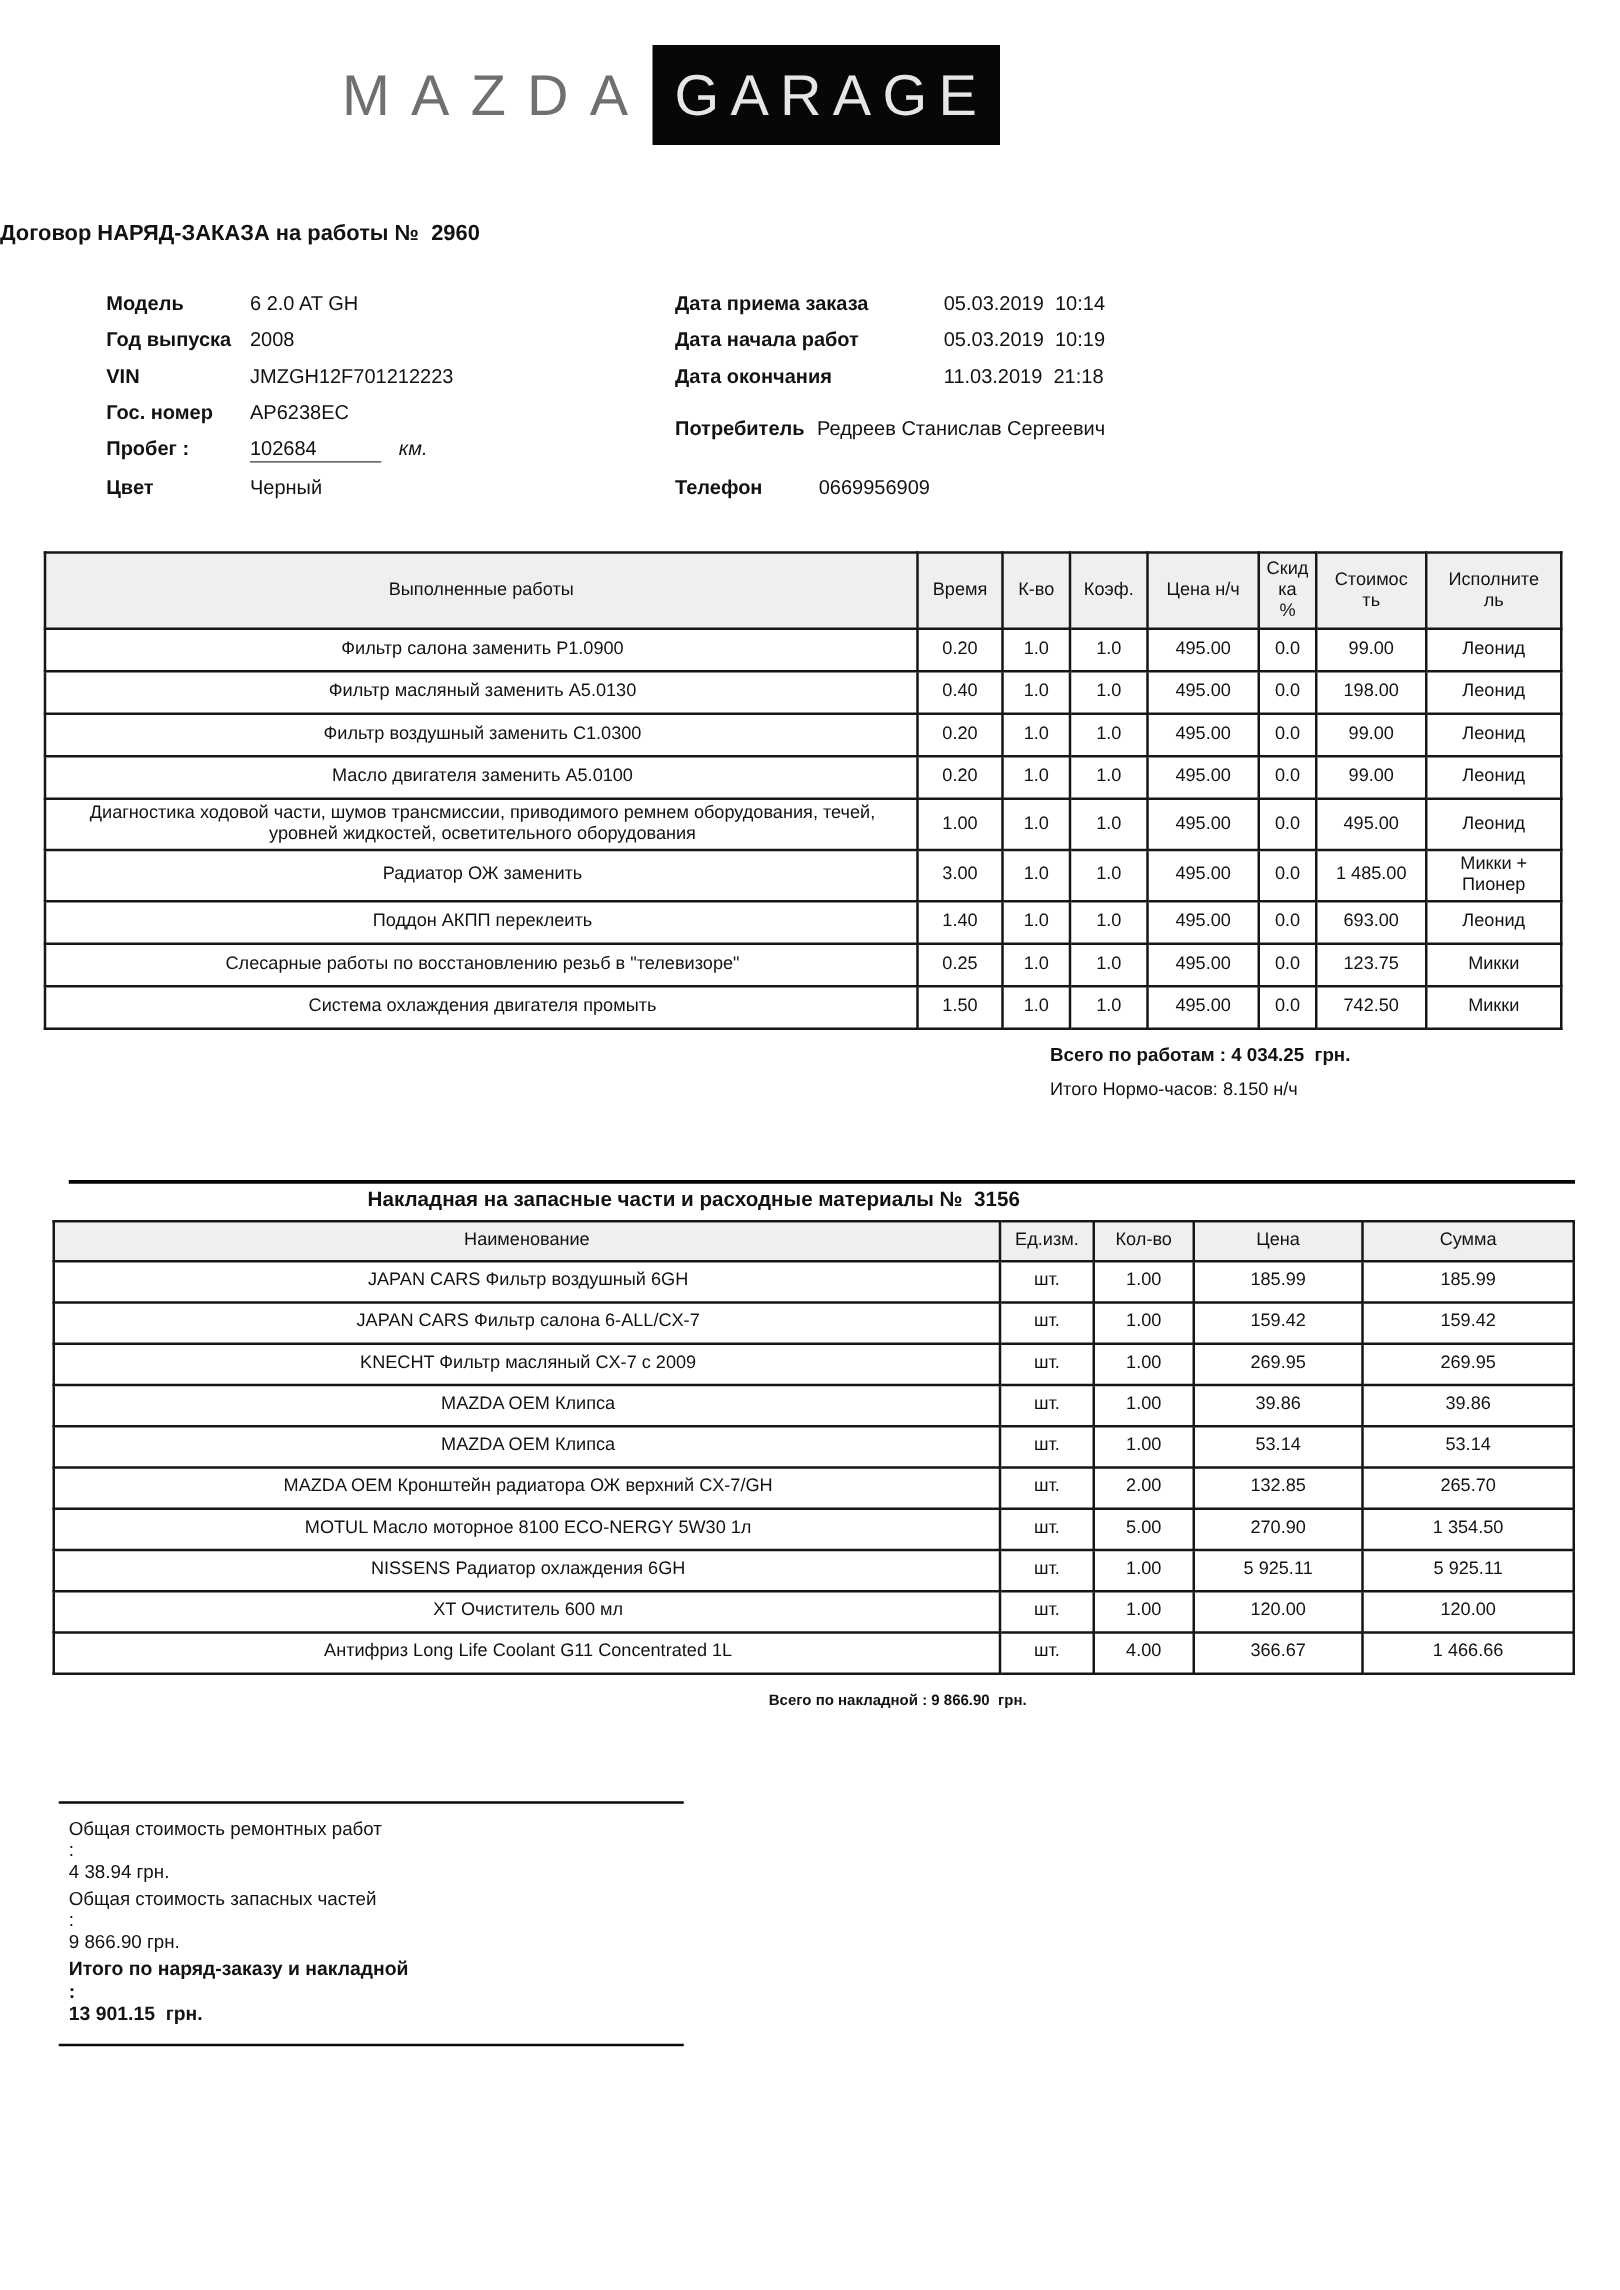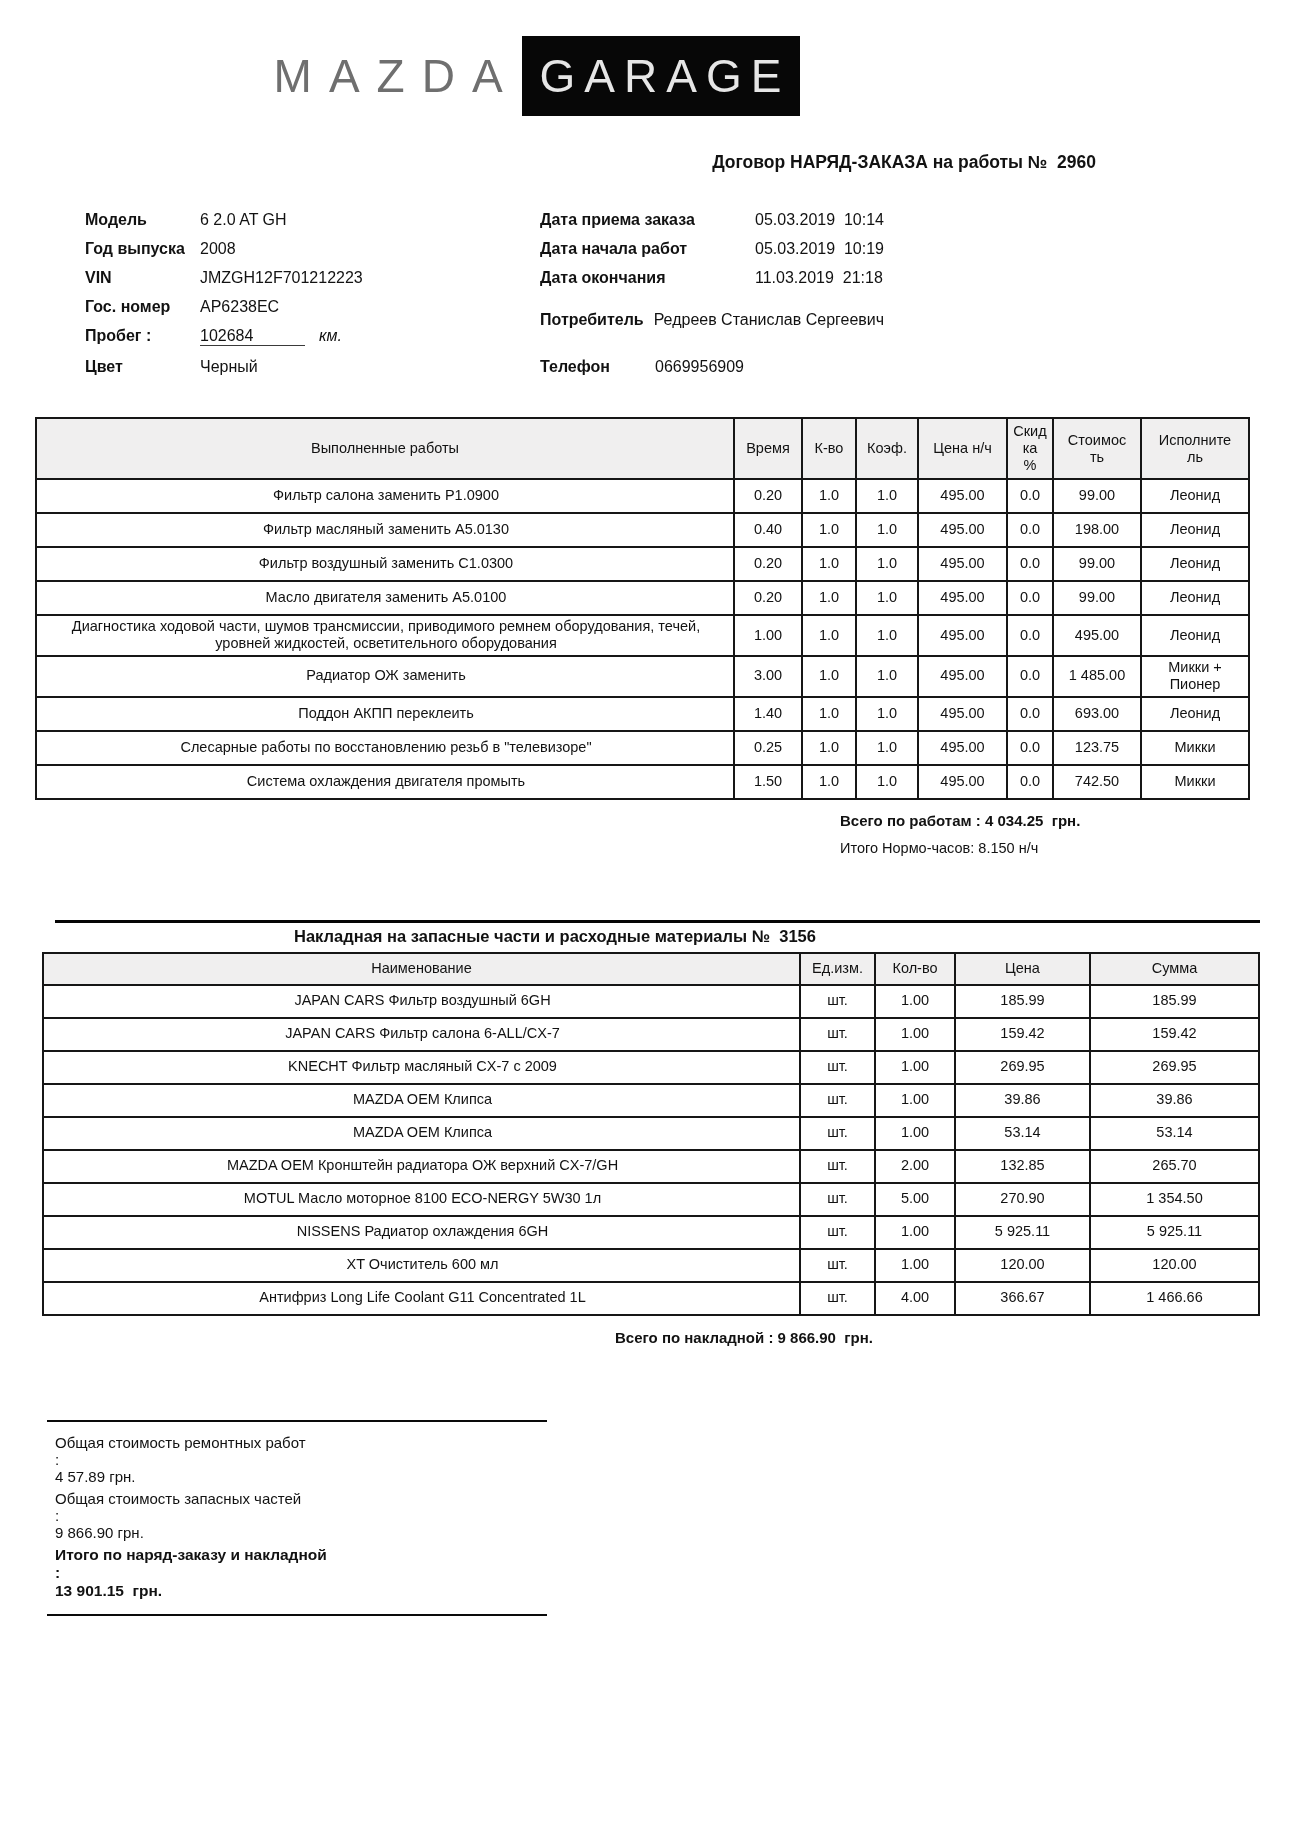--- a/index.html
+++ b/index.html
@@ -8,21 +8,21 @@
     font-family:"Liberation Sans","DejaVu Sans",sans-serif;
     color:#121212; -webkit-font-smoothing:antialiased;
   }
 
   
   .logo-wrap { width:1074px; margin-top:36px; display:flex; justify-content:center; align-items:center; }
   .logo-mazda { color:#6f6f6f; font-size:46px; letter-spacing:17px; font-weight:500; line-height:1; padding-right:2px; }
   .logo-garage { background:#070707; color:#e6e6e6; font-size:46px; letter-spacing:9px; font-weight:500; line-height:1; padding:17px 10px 17px 18px; }
 
   
-  .doc-title { width:1096px; text-align:right; font-size:17.5px; font-weight:bold; margin-top:36px; white-space:pre-wrap; }
+  .doc-title { width:1096px; text-align:left; font-size:17.5px; font-weight:bold; margin-top:60px; white-space:pre-wrap; }
 
   
   .info { position:relative; height:196px; margin-top:38px; font-size:16px; }
   .irow { position:absolute; white-space:nowrap; }
   .irow .lbl { font-weight:bold; display:inline-block; }
   .irow .val { white-space:pre-wrap; }
   .lw { width:115px; }
   .rw { width:215px; }
   .pw { margin-right:10px; }
   .mileage-val { display:inline-block; width:105px; border-bottom:1.5px solid #3a3a3a; }
@@ -43,21 +43,21 @@
   .works-total { font-weight:bold; font-size:15px; white-space:pre-wrap; }
   .works-hours { font-size:14.5px; margin-top:11px; white-space:pre-wrap; }
 
   .parts-sep { width:1205px; margin:64px 0 0 55px; border-top:3px solid #050505; }
   .parts-title { width:1110px; text-align:center; font-size:16.5px; font-weight:bold; margin-top:4px; white-space:pre-wrap; }
 
   .parts { margin:6px 0 0 42px; width:1216px; font-size:14.5px; }
   .parts th { height:26px;margin-left:44px; }
   .parts td { height:27px; }
 
-  .parts-total { margin:13px 0 0 615px; font-weight:bold; font-size:15px; white-space:pre-wrap; }
+  .parts-total { margin:13px 0 0 615px; font-weight:bold; font-size:12px; white-space:pre-wrap; }
 
   
   .summary { margin:74px 0 0 47px; width:492px; border-top:2px solid #0a0a0a; border-bottom:2.5px solid #0a0a0a; padding:7px 0 9px 8px; }
   .sum-row { display:flex; font-size:15px; margin:5px 0; white-space:pre-wrap;flex-direction:column; }
   .sum-row .sl { width:320px; }
   .sum-row .sc { width:26px; }
   .sum-row.bold { font-weight:bold; font-size:15.5px; }
 </style>
 </head>
 <body>
@@ -325,21 +325,21 @@
       </tr>
     </tbody>
 </table>
 
 <div class="parts-total">Всего по накладной : 9 866.90  грн.</div>
 
 <div class="summary">
   <div class="sum-row">
     <span class="sl">Общая стоимость ремонтных работ</span>
     <span class="sc">:</span>
-    <span class="sv">4 57.89 грн.</span>
+    <span class="sv">4 38.94 грн.</span>
   </div>
   <div class="sum-row">
     <span class="sl">Общая стоимость запасных частей</span>
     <span class="sc">:</span>
     <span class="sv">9 866.90 грн.</span>
   </div>
   <div class="sum-row bold">
     <span class="sl">Итого по наряд-заказу и накладной</span>
     <span class="sc">:</span>
     <span class="sv">13 901.15  грн.</span>

